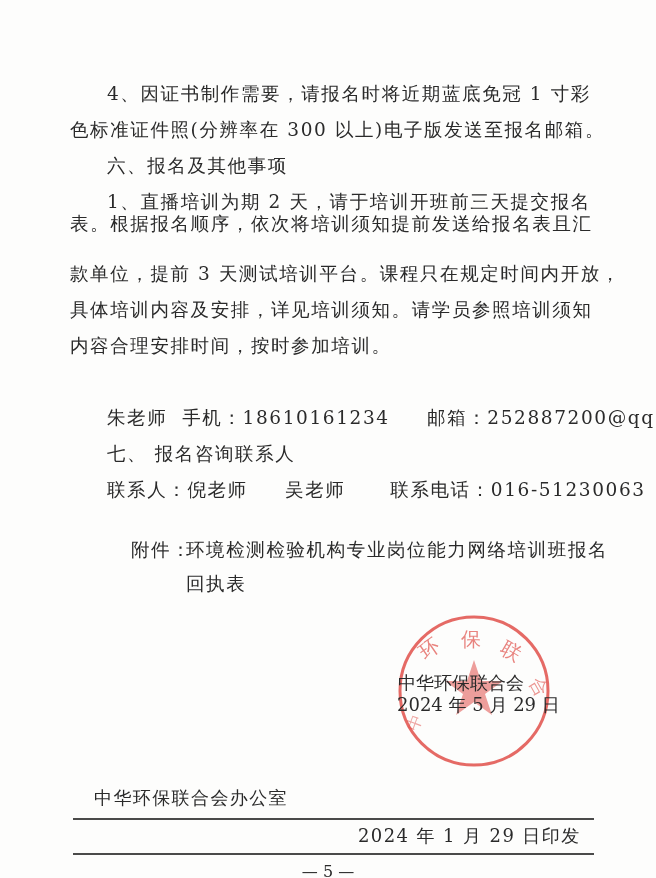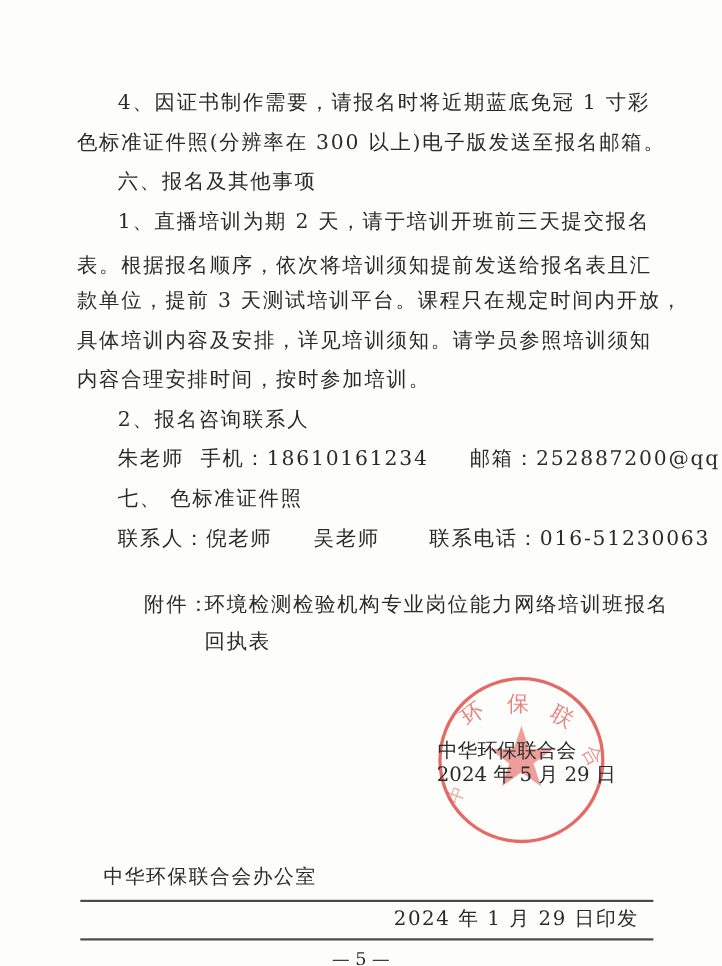--- a/index.html
+++ b/index.html
@@ -33,27 +33,26 @@
   </style>
 </head>
 <body>
 
 <div class="page">
 
   <div class="line ind" style="top:82px">4、因证书制作需要，请报名时将近期蓝底免冠 1 寸彩</div>
   <div class="line full" style="top:118px">色标准证件照(分辨率在 300 以上)电子版发送至报名邮箱。</div>
   <div class="line ind" style="top:154px">六、报名及其他事项</div>
   <div class="line ind" style="top:190px">1、直播培训为期 2 天，请于培训开班前三天提交报名</div>
-  <div class="line full" style="top:230px">表。根据报名顺序，依次将培训须知提前发送给报名表且汇</div>
+  <div class="line full" style="top:212px">表。根据报名顺序，依次将培训须知提前发送给报名表且汇</div>
   <div class="line full" style="top:262px">款单位，提前 3 天测试培训平台。课程只在规定时间内开放，</div>
   <div class="line full" style="top:298px">具体培训内容及安排，详见培训须知。请学员参照培训须知</div>
   <div class="line full" style="top:334px">内容合理安排时间，按时参加培训。</div>
-  <div class="line ind" style="top:370px">2、报名咨询联系人</div>
   <div class="line ind" style="top:406px; white-space:pre">朱老师  手机：18610161234     邮箱：252887200@qq.com</div>
-  <div class="line ind" style="top:442px">七、 色标准证件照</div>
+  <div class="line ind" style="top:442px">七、 报名咨询联系人</div>
   <div class="line ind" style="top:478px; white-space:pre">联系人：倪老师     吴老师      联系电话：016-51230063</div>
 
   <div class="line" style="left:131px; top:538px">附件：</div>
   <div class="line" style="left:186px; top:538px">环境检测检验机构专业岗位能力网络培训班报名</div>
   <div class="line" style="left:186px; top:572px">回执表</div>
 
   <svg class="seal" viewBox="0 0 158 158">
     <circle cx="79" cy="79" r="74" fill="none" stroke="#e0504a" stroke-width="3" opacity="0.85"></circle>
     <polygon points="79,48 86,69 108,69 90,82 97,103 79,90 61,103 68,82 50,69 72,69" fill="#e0504a" opacity="0.55"></polygon>
     <text x="30" y="48" font-size="20" fill="#e0504a" opacity="0.7" transform="rotate(-35 30 48)" font-family="DejaVu Serif, serif">环</text>

